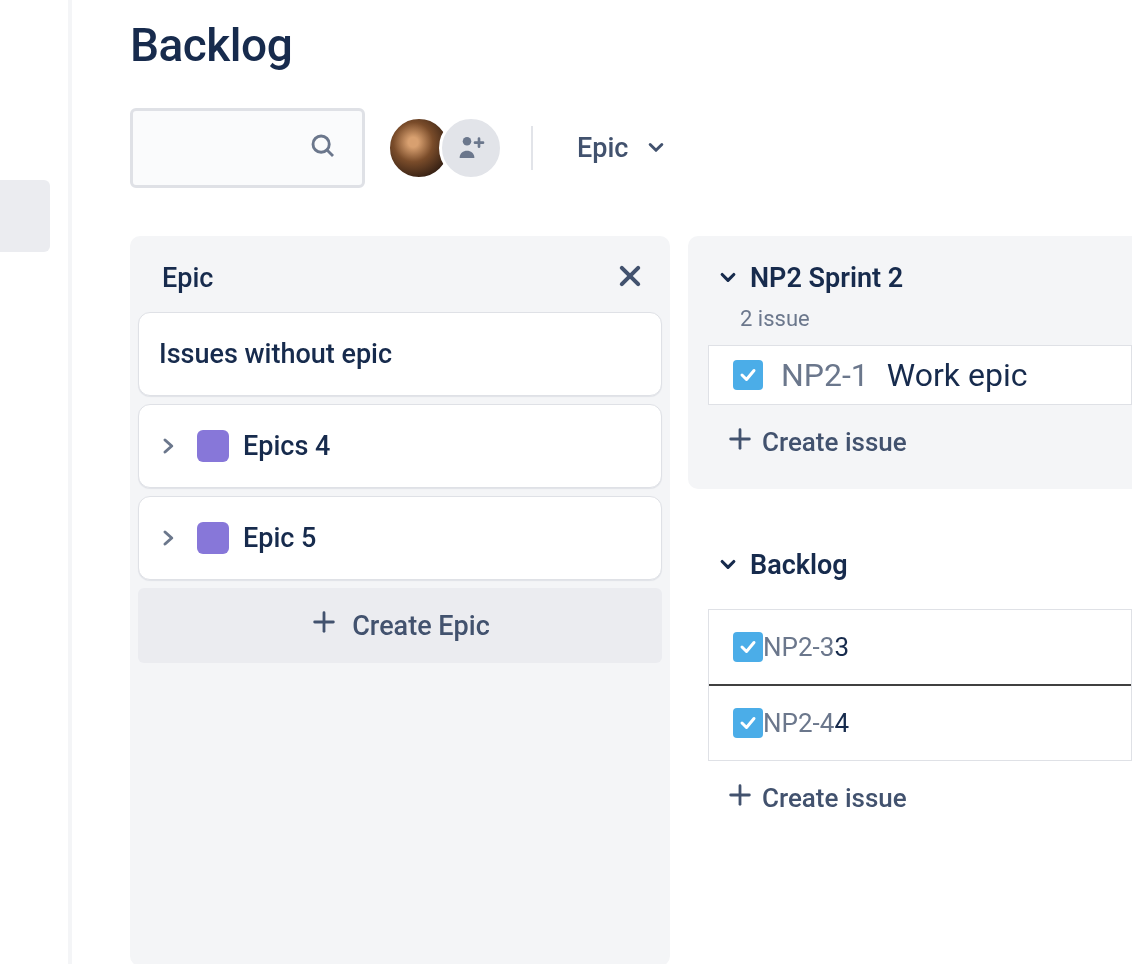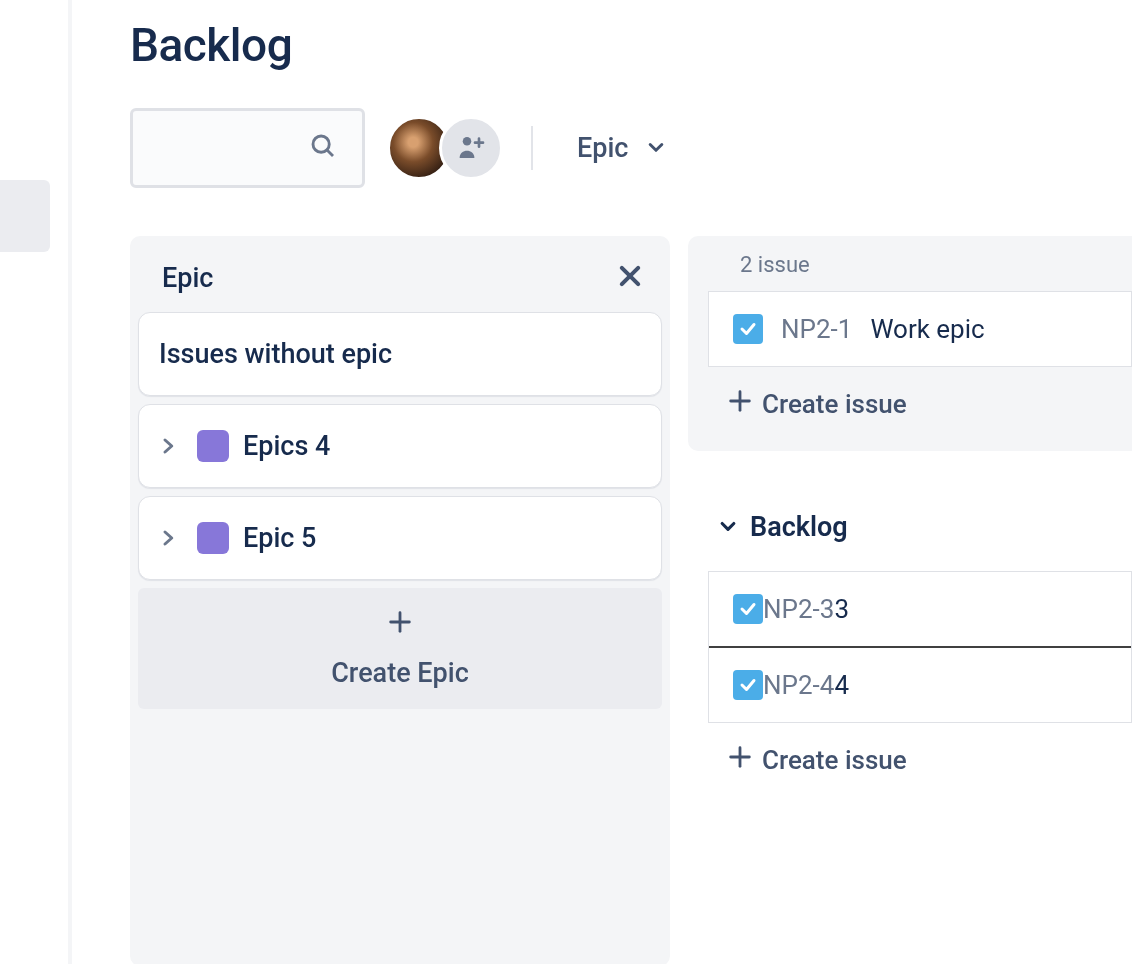--- a/index.html
+++ b/index.html
@@ -162,21 +162,20 @@
     padding: 20px;
     display: flex;
     align-items: center;
     justify-content: center;
     gap: 14px;
     font-size: 27px;
     font-weight: 500;
     color: #42526E;
     cursor: pointer;
     margin-top: 4px;
-    flex-direction: column;
   }
   .right-col {
     flex: 1;
     display: flex;
     flex-direction: column;
     gap: 60px;
   }
   .sprint-block {
     background: #f4f5f7;
     border-radius: 10px 0 0 10px;
@@ -195,25 +194,25 @@
   .sprint-sub {
     padding: 6px 0 14px 52px;
     font-size: 22px;
     color: #6b778c;
   }
   .issue-row {
     background: #fff;
     border: 1px solid #dfe1e6;
     border-top-width: 1px;
     margin-left: 20px;
-    padding: 22px 24px;
+    padding: 10px 24px;
     display: flex;
     align-items: center;
     gap: 18px;
-    font-size: 26px;
+    font-size: 32px;
     cursor: pointer;
   }
   .issue-type-icon {
     width: 30px;
     height: 30px;
     border-radius: 4px;
     background: #4BADE8;
     display: flex;
     align-items: center;
     justify-content: center;
@@ -354,20 +353,28 @@
             <line x1="4" y1="12" x2="20" y2="12"></line>
           </svg>
         </span>
         <span>Create Epic</span>
       </div>
     </div>
 
     <div class="right-col">
 
       <div class="sprint-block">
+        <div class="sprint-header">
+          <span>
+            <svg width="20" height="20" viewBox="0 0 24 24" fill="none" stroke="#172B4D" stroke-width="3.8" stroke-linecap="round" stroke-linejoin="round">
+              <polyline points="5 9 12 16 19 9"></polyline>
+            </svg>
+          </span>
+          <span>NP2 Sprint 2</span>
+        </div>
         <div class="sprint-sub">2 issue</div>
 
         <div class="issue-row">
           <span class="issue-type-icon">
             <svg width="18" height="18" viewBox="0 0 24 24" fill="none" stroke="#fff" stroke-width="4" stroke-linecap="round" stroke-linejoin="round">
               <polyline points="4 12 10 18 20 6"></polyline>
             </svg>
           </span>
           <span class="issue-key">NP2-1</span>
           <span class="issue-summary">Work epic</span>

